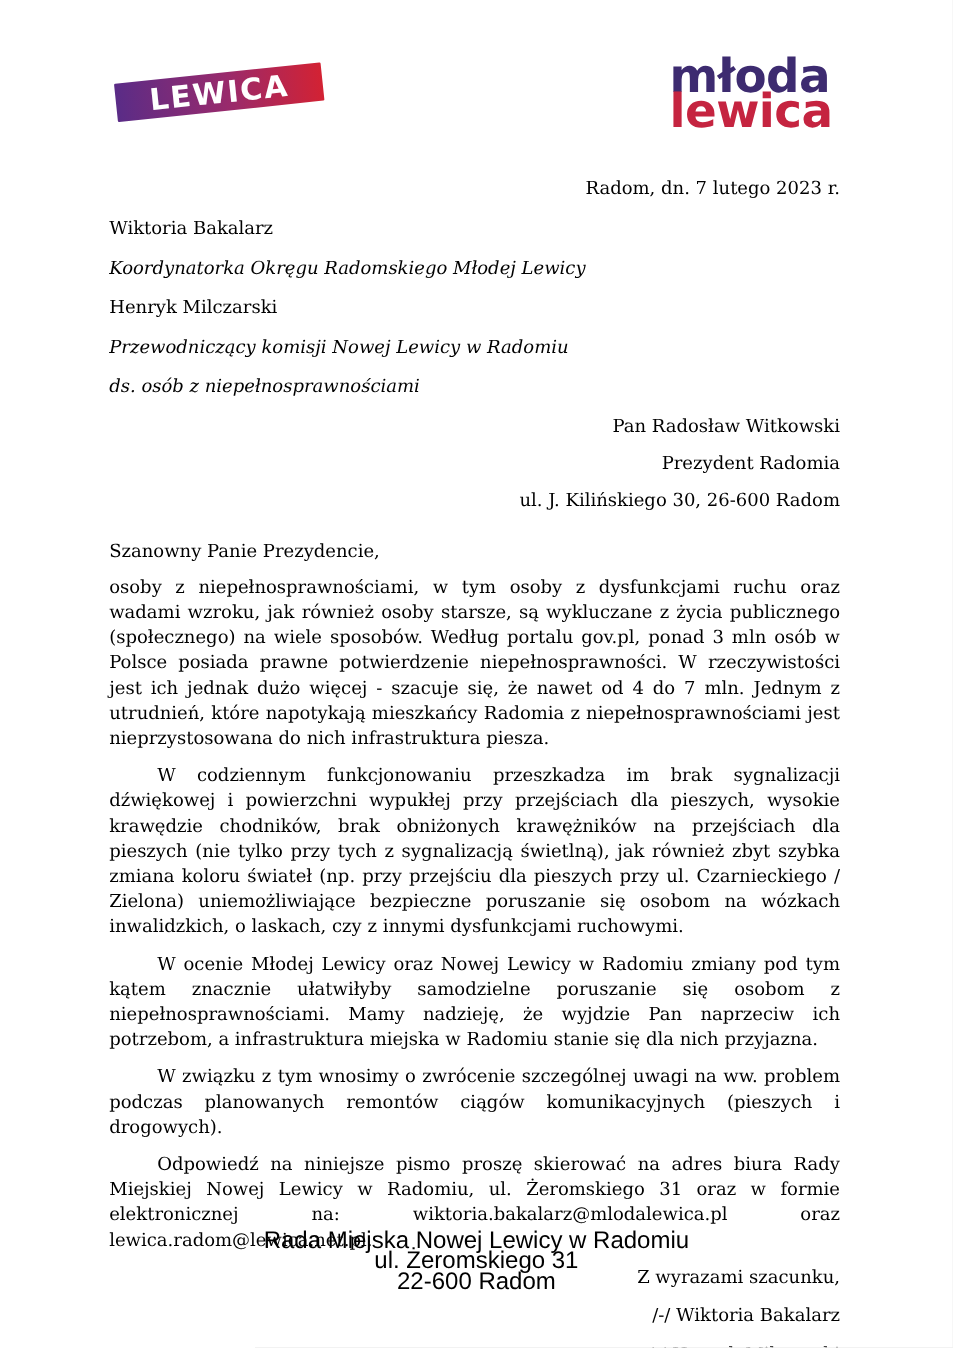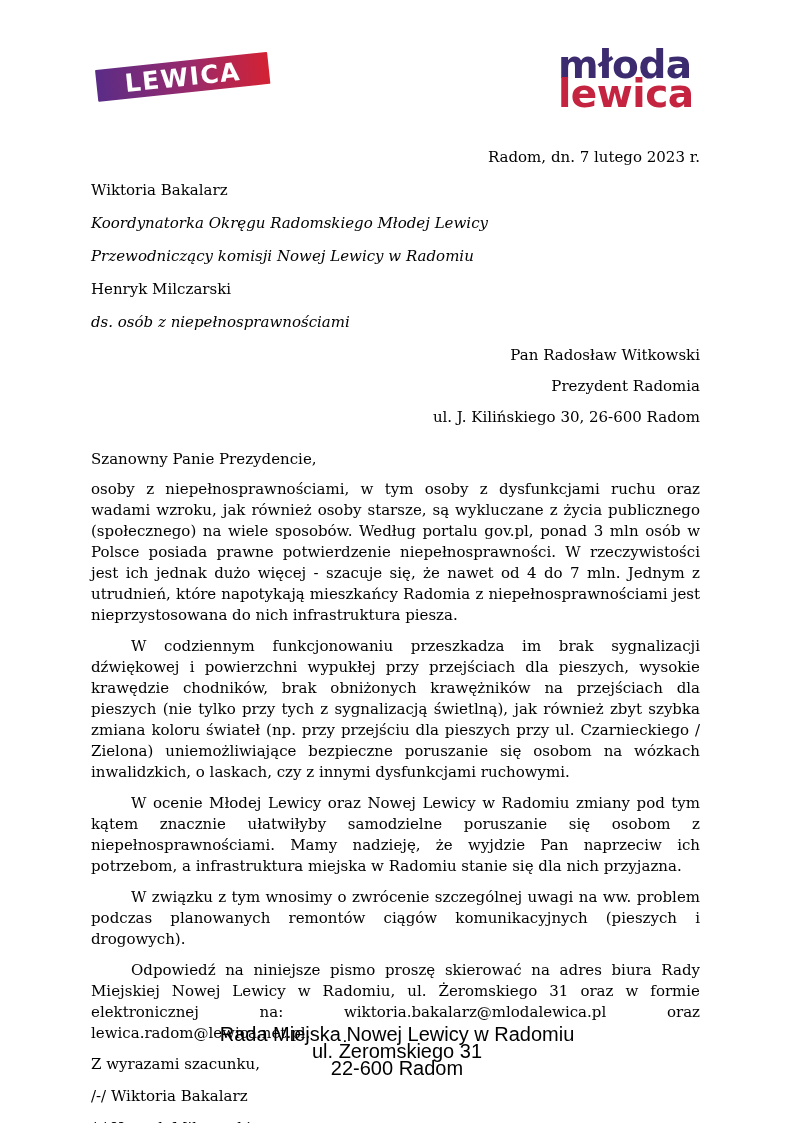--- a/index.html
+++ b/index.html
@@ -84,20 +84,21 @@
     margin-top: 21px;
     margin-bottom: 9px;
   }
   .body-paragraph {
     margin: 0 0 10px 0;
     text-align: justify;
   }
   .body-paragraph.indent { text-indent: 40px; }
   .closing-block { margin-top: 6px; }
   .closing-line {
+    text-align: right;
     margin-bottom: 11px;
   }
 
   
   .footer {
     position: absolute;
     left: 0;
     right: 0;
     top: 1026px;
     text-align: center;
@@ -121,22 +122,22 @@
     <div class="mloda-line2">lewica</div>
   </div>
 
   <div class="content">
 
     <div class="date-line">Radom, dn. 7 lutego 2023 r.</div>
 
     <div class="sender-block">
       <div class="sender-line">Wiktoria Bakalarz</div>
       <div class="sender-line italic">Koordynatorka Okręgu Radomskiego Młodej Lewicy</div>
+      <div class="sender-line">Henryk Milczarski</div>
       <div class="sender-line italic">Przewodniczący komisji Nowej Lewicy w Radomiu</div>
-      <div class="sender-line">Henryk Milczarski</div>
       <div class="sender-line italic">ds. osób z niepełnosprawnościami</div>
     </div>
 
     <div class="recipient-block">
       <div class="recipient-line">Pan Radosław Witkowski</div>
       <div class="recipient-line">Prezydent Radomia</div>
       <div class="recipient-line">ul. J. Kilińskiego 30, 26-600 Radom</div>
     </div>
 
     <div class="salutation">Szanowny Panie Prezydencie,</div>

